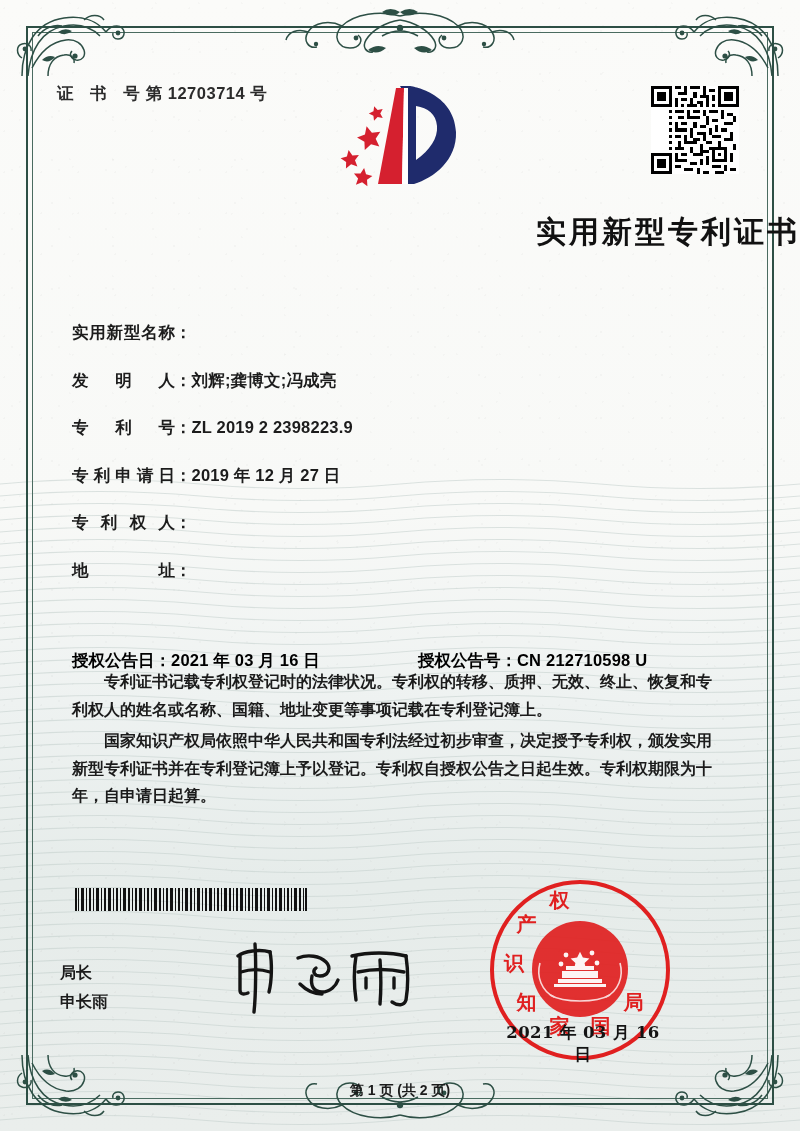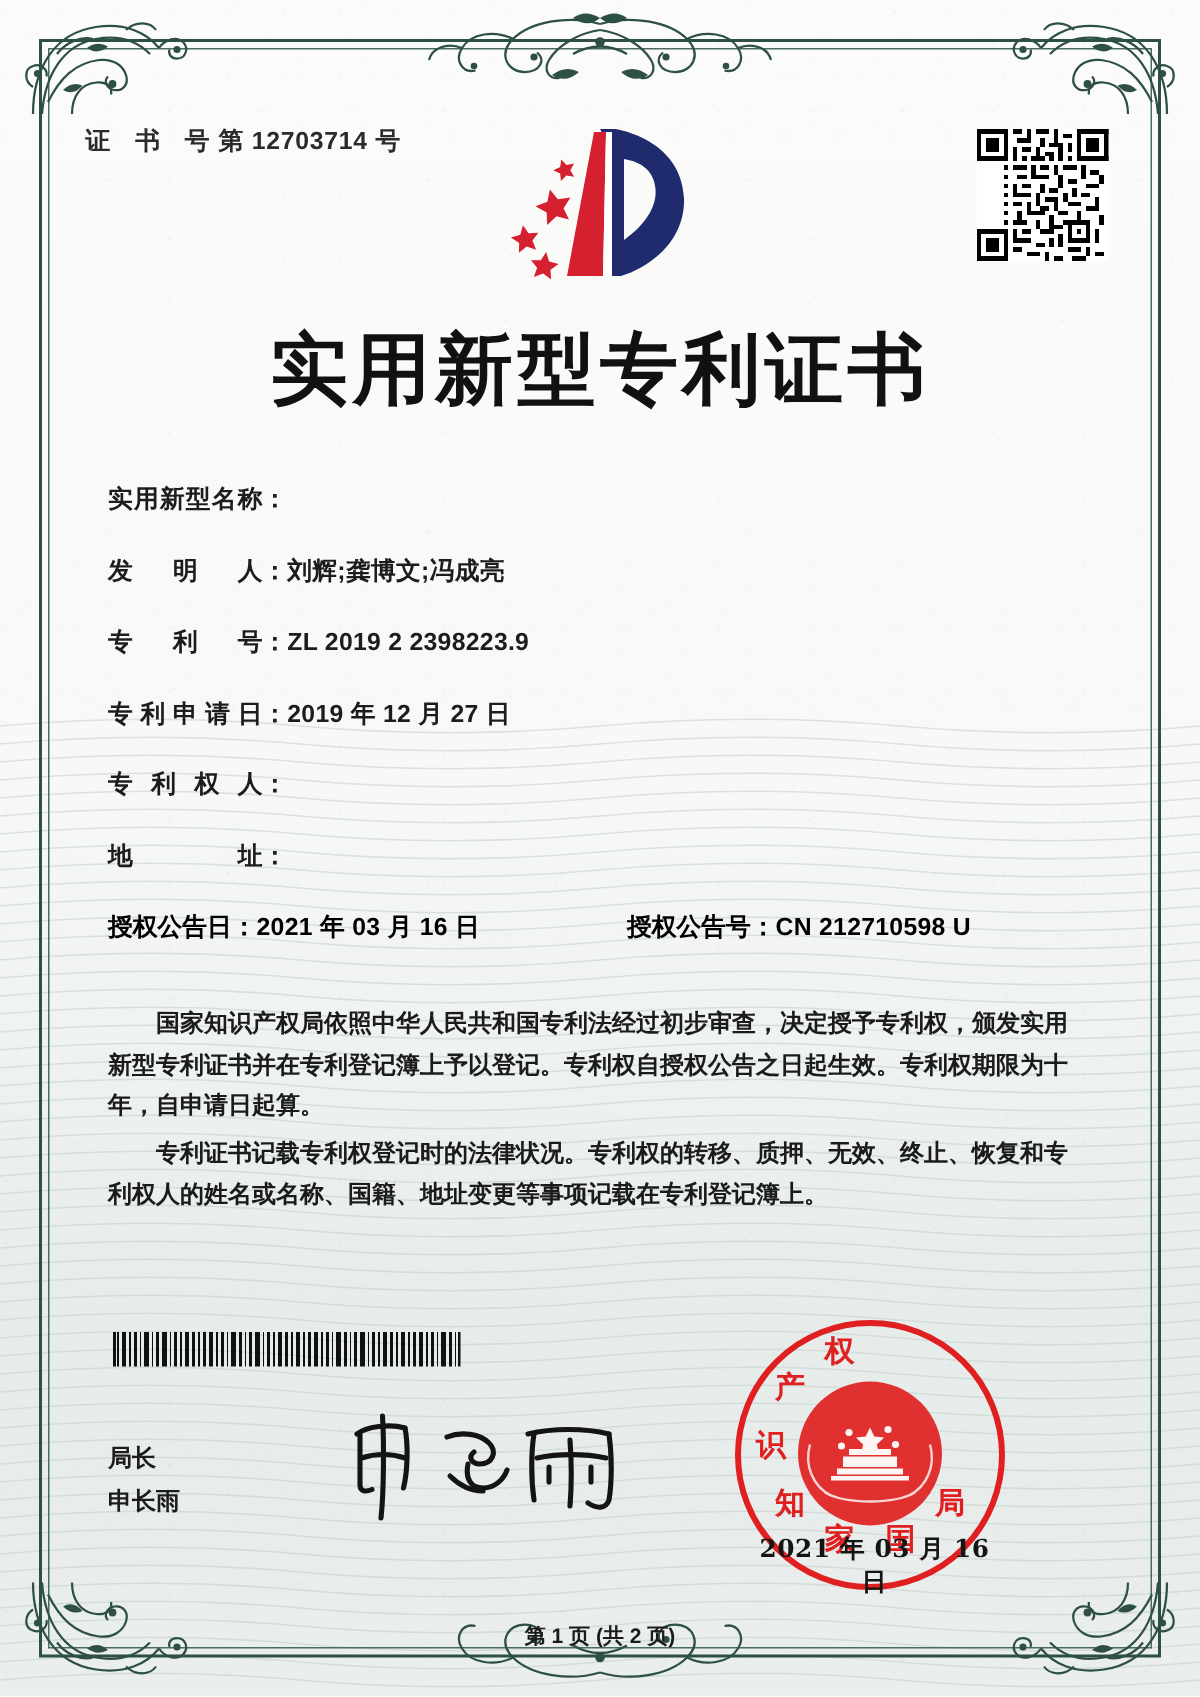--- a/index.html
+++ b/index.html
@@ -62,54 +62,54 @@
   }
   .cert-no .sp{letter-spacing:6px;margin-top:43px;}
 
   .logo{position:absolute;left:338px;top:80px;width:132px;height:110px;}
   .logo svg{display:block;width:100%;height:100%;}
 
   .qr{position:absolute;left:651px;top:86px;width:88px;height:88px;background:#fff;}
   .qr svg{display:block;width:100%;height:100%;}
 
   .title{
-    position:absolute;left:0;right:0;top:212px;text-align:center;
+    position:absolute;left:0;right:0;top:212px;text-align:right;
     font-family:"DejaVu Serif","Liberation Serif",serif;
-    font-size:52px;font-weight:700;color:#111;letter-spacing:3px;
+    font-size:30px;font-weight:700;color:#111;letter-spacing:3px;
   }
 
   .fields{position:absolute;left:72px;top:322px;width:660px;}
   .row{display:flex;align-items:baseline;margin-bottom:25.5px;font-size:16.5px;color:#1c1c1c;}
   .lbl{
     width:103px;flex:0 0 103px;
     display:flex;justify-content:space-between;
     font-weight:700;
   }
   .lbl span{display:inline-block;}
   .colon{flex:0 0 12px;font-weight:700;}
   .val{font-weight:700;letter-spacing:.2px;}
   .grant-row{display:flex;align-items:baseline;font-size:16.5px;margin-bottom:22px;}
-  .grant-left{display:flex;align-items:baseline;width:330px;flex:0 0 330px;}
+  .grant-left{display:flex;align-items:baseline;width:330px;flex:0 0 330px;margin-top:43px;}
   .grant-right{display:flex;align-items:baseline;}
   .gl-lbl{font-weight:700;}
   .gr-lbl{font-weight:700;margin-left:16px;}
 
   .body-text{
     position:absolute;left:72px;top:668px;width:640px;
     font-family:"DejaVu Serif","Liberation Serif",serif;
     font-size:16px;line-height:27.5px;color:#1b1b1b;
     text-align:justify;font-weight:700;
   }
   .body-text p{margin:0 0 4px 0;text-indent:2em;}
 
   .barcode{position:absolute;left:75px;top:888px;width:232px;height:23px;}
   .barcode svg{display:block;width:100%;height:100%;}
 
   .sig-label{
-    position:absolute;left:72px;top:958px;
+    position:absolute;left:60px;top:958px;
     font-size:16px;font-weight:700;color:#1c1c1c;line-height:29px;
   }
   .signature{
     position:absolute;left:226px;top:938px;width:200px;height:80px;
   }
   .signature svg{display:block;width:100%;height:100%;}
 
   .seal{position:absolute;left:487px;top:877px;width:186px;height:186px;}
   .seal svg{display:block;width:100%;height:100%;}
   .seal-date{
@@ -545,22 +545,22 @@
         <div class="grant-right">
           <span class="gr-lbl">授权公告号</span>
           <span class="colon">：</span>
           <span class="val">CN 212710598 U</span>
         </div>
       </div>
 
     </div>
 
     <div class="body-text">
+      <p>专利证书记载专利权登记时的法律状况。专利权的转移、质押、无效、终止、恢复和专利权人的姓名或名称、国籍、地址变更等事项记载在专利登记簿上。</p>
       <p>国家知识产权局依照中华人民共和国专利法经过初步审查，决定授予专利权，颁发实用新型专利证书并在专利登记簿上予以登记。专利权自授权公告之日起生效。专利权期限为十年，自申请日起算。</p>
-      <p>专利证书记载专利权登记时的法律状况。专利权的转移、质押、无效、终止、恢复和专利权人的姓名或名称、国籍、地址变更等事项记载在专利登记簿上。</p>
     </div>
 
     <div class="barcode">
       <svg viewBox="0 0 232 23" shape-rendering="crispEdges" xmlns="http://www.w3.org/2000/svg">
         <g fill="#111">
           <rect x="0" y="0" width="2" height="23"></rect>
             <rect x="3" y="0" width="1" height="23"></rect>
           <rect x="6" y="0" width="3" height="23"></rect>
             <rect x="11" y="0" width="1" height="23"></rect>
           <rect x="14" y="0" width="2" height="23"></rect>

